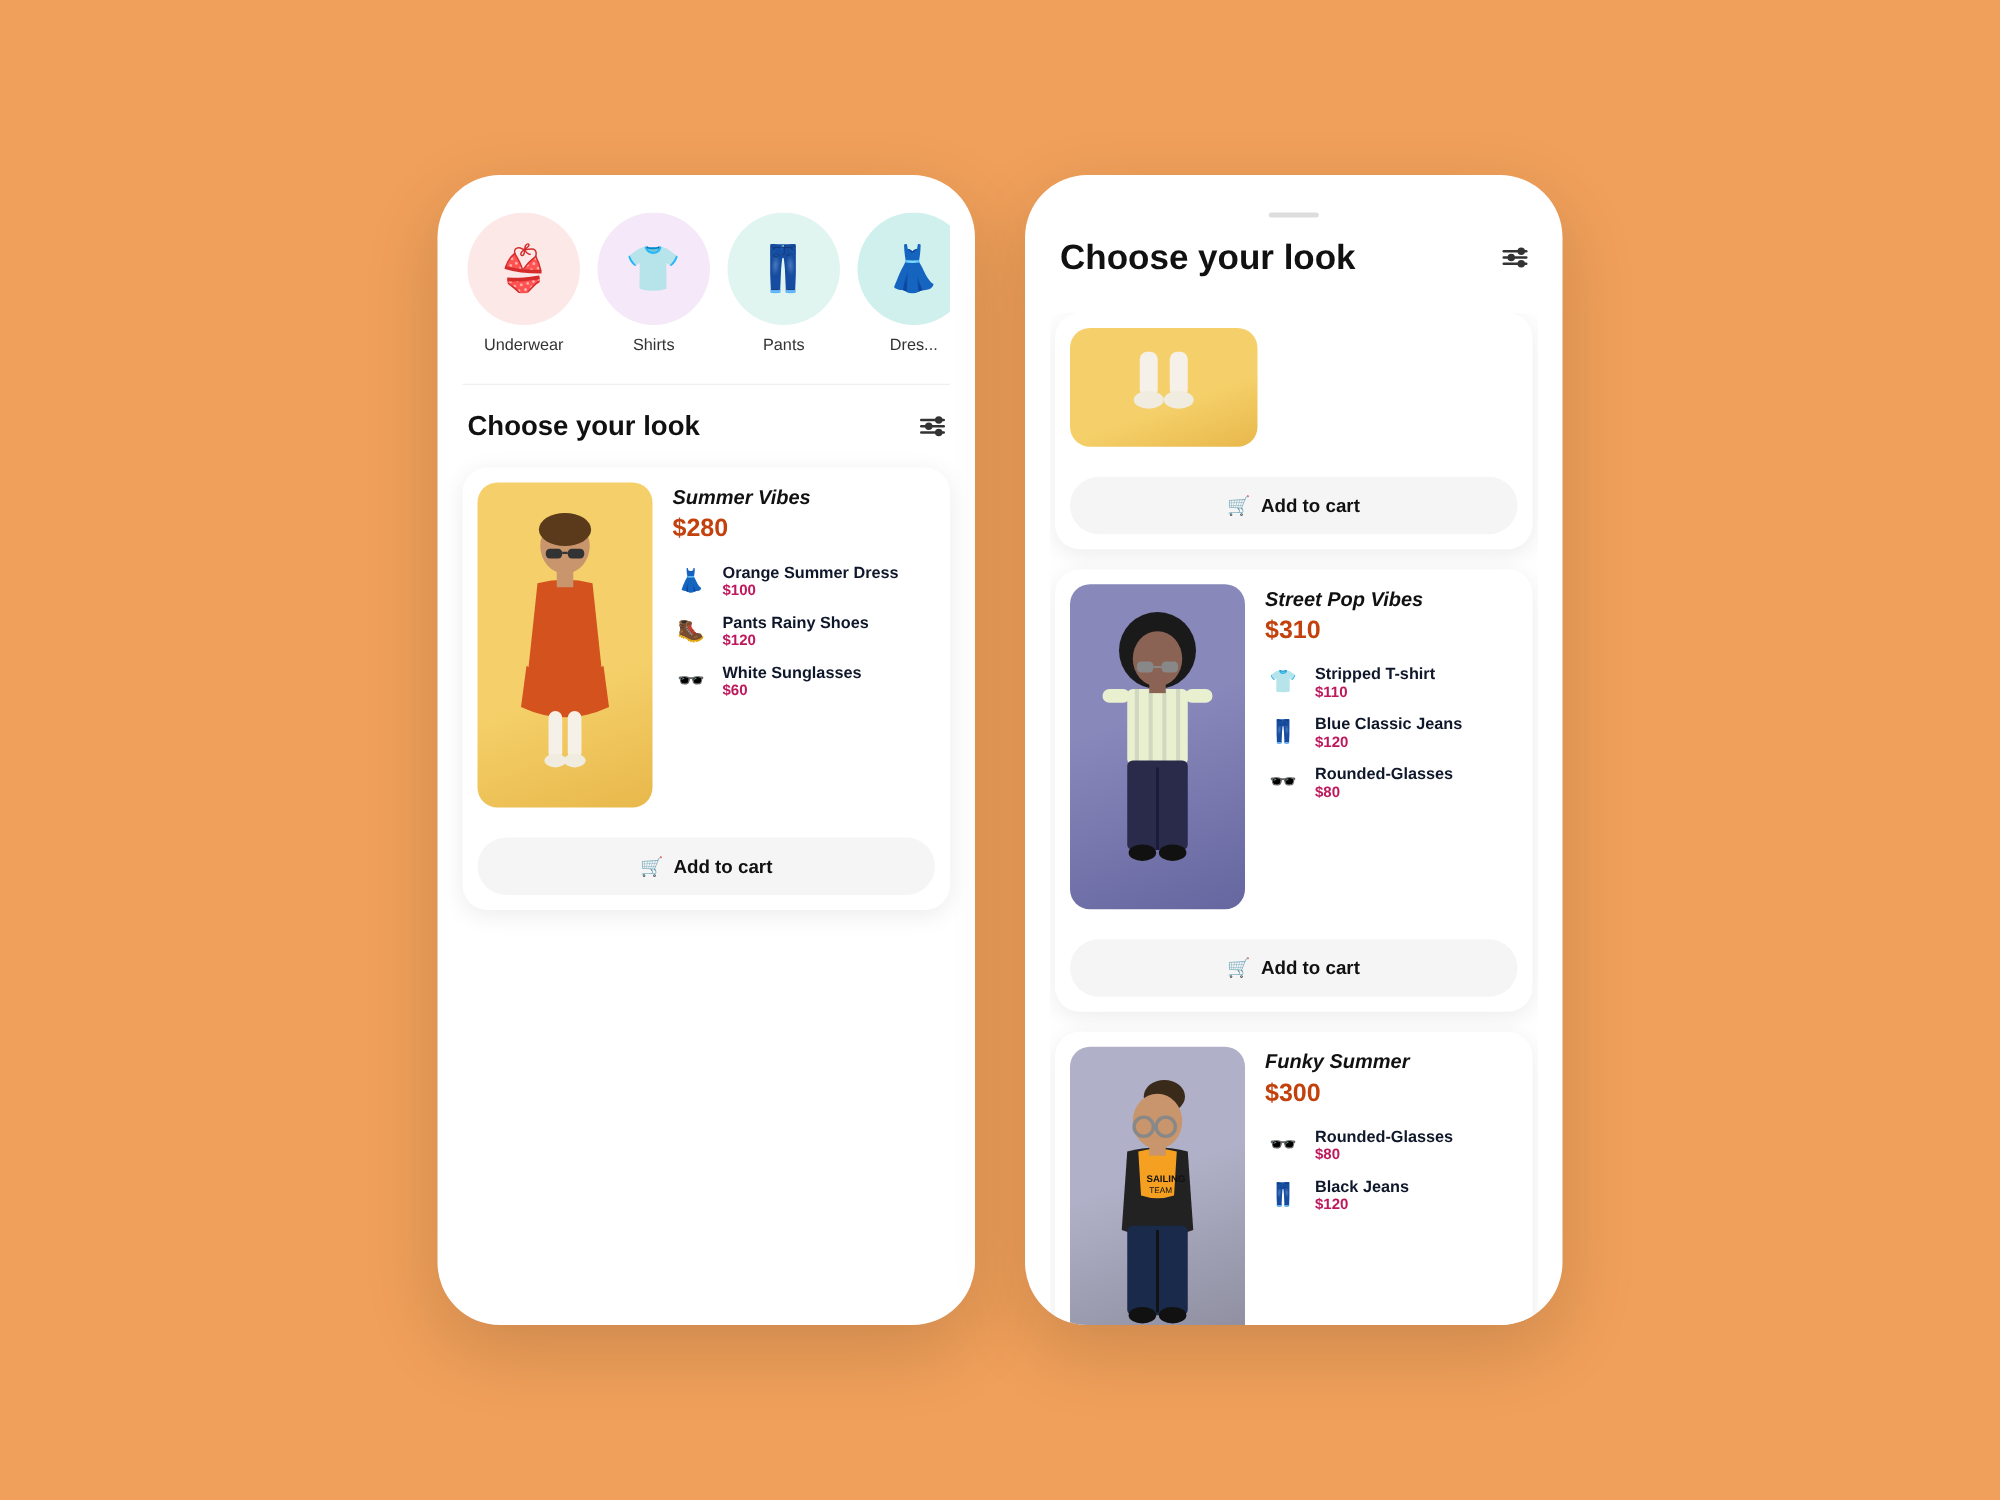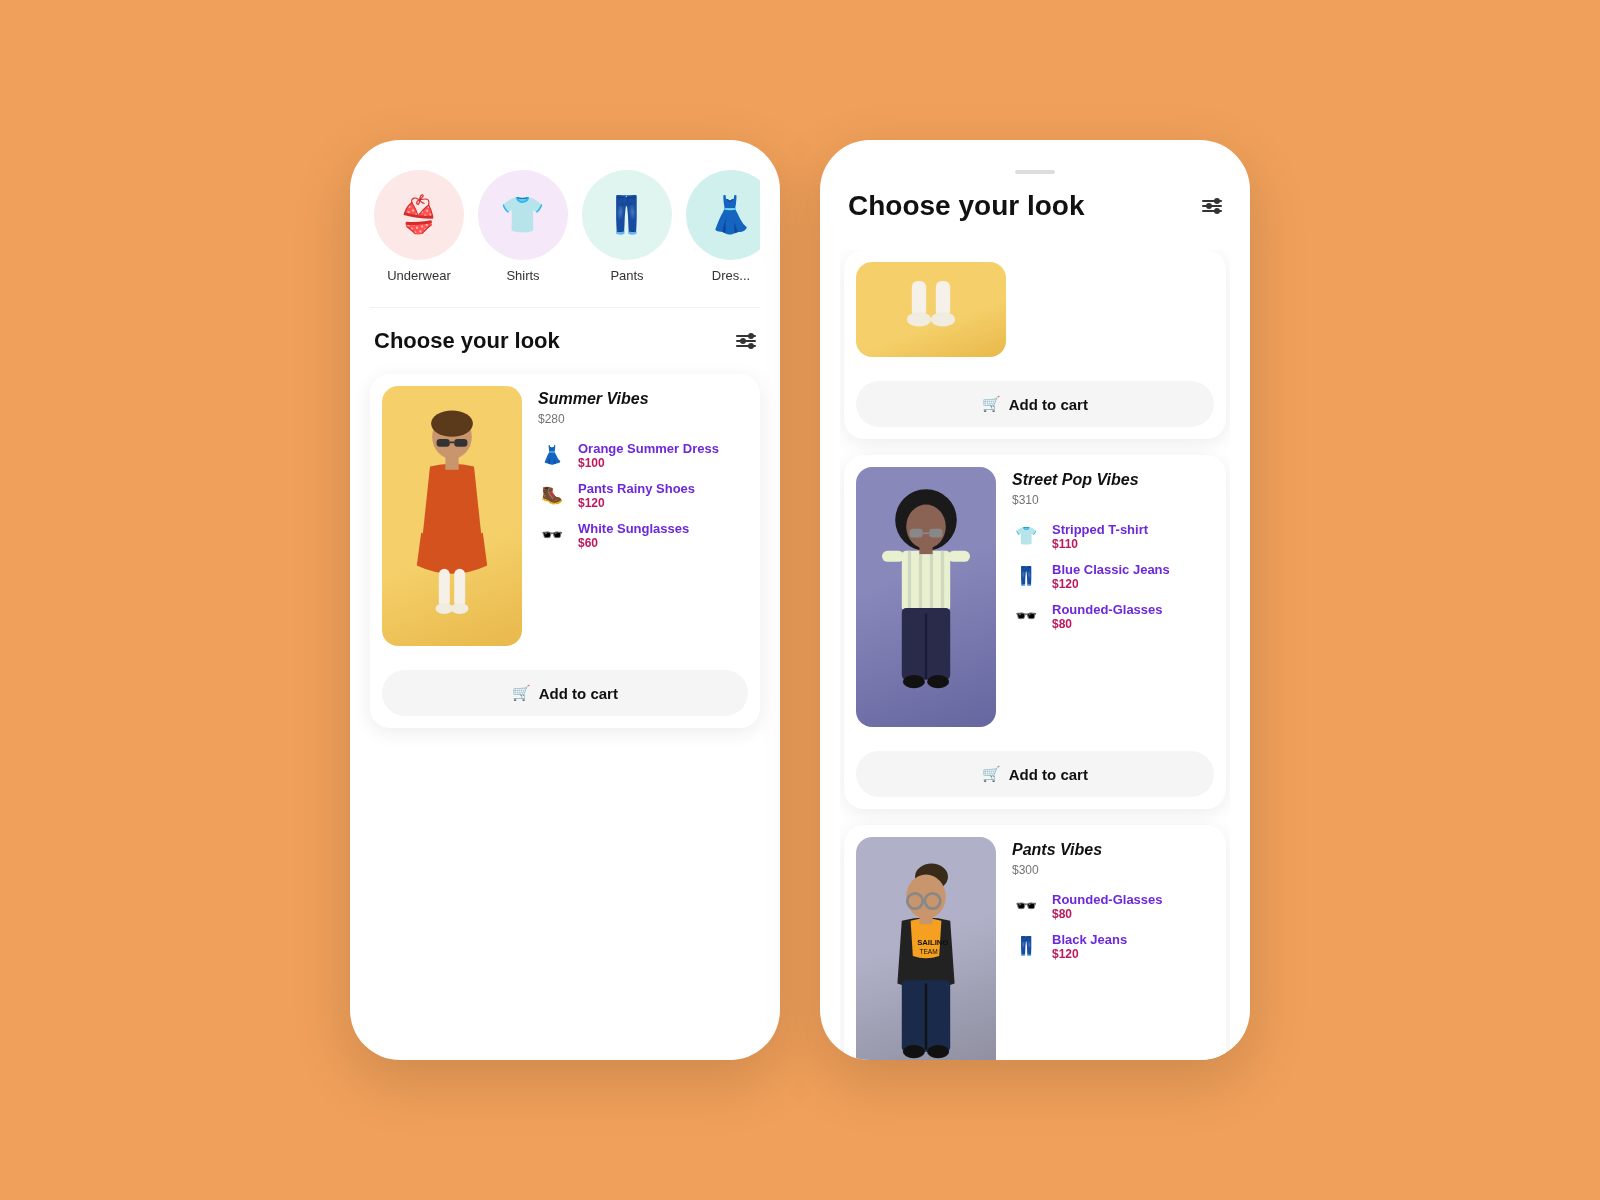--- a/index.html
+++ b/index.html
@@ -145,44 +145,44 @@
       padding: 16px 12px 0 4px;
     }
     .look-name {
       font-size: 16px;
       font-weight: 800;
       color: #111;
       margin-bottom: 4px;
       font-style: italic;
     }
     .look-price {
-      font-size: 12px;
-      font-weight: 400;
-      color: #737373;
+      font-size: 20px;
+      font-weight: 700;
+      color: #c2410c;
       margin-bottom: 14px;
     }
     .look-item {
       display: flex;
       align-items: center;
       gap: 10px;
       margin-bottom: 10px;
     }
     .look-item-icon {
       width: 30px;
       height: 30px;
       display: flex;
       align-items: center;
       justify-content: center;
       font-size: 18px;
       flex-shrink: 0;
     }
     .look-item-info .item-name {
       font-size: 13px;
       font-weight: 600;
-      color: #6d28d9;
+      color: #0f172a;
     }
     .look-item-info .item-price {
       font-size: 12px;
       font-weight: 600;
       color: #be185d;
     }
     .add-to-cart-btn {
       display: flex;
       align-items: center;
       justify-content: center;
@@ -466,21 +466,21 @@
                 <circle cx="40" cy="40" r="7" fill="none" stroke="#888" stroke-width="2.5"></circle>
                 <circle cx="56" cy="40" r="7" fill="none" stroke="#888" stroke-width="2.5"></circle>
                 <line x1="47" y1="40" x2="49" y2="40" stroke="#888" stroke-width="2"></line>
 
                 <ellipse cx="39" cy="177" rx="10" ry="6" fill="#111"></ellipse>
                 <ellipse cx="61" cy="177" rx="10" ry="6" fill="#111"></ellipse>
               </svg>
             </div>
           </div>
           <div class="look-details">
-            <div class="look-name">Pants Vibes</div>
+            <div class="look-name">Funky Summer</div>
             <div class="look-price">$300</div>
             <div class="look-item">
               <div class="look-item-icon">🕶️</div>
               <div class="look-item-info">
                 <div class="item-name">Rounded-Glasses</div>
                 <div class="item-price">$80</div>
               </div>
             </div>
             <div class="look-item">
               <div class="look-item-icon">👖</div>

